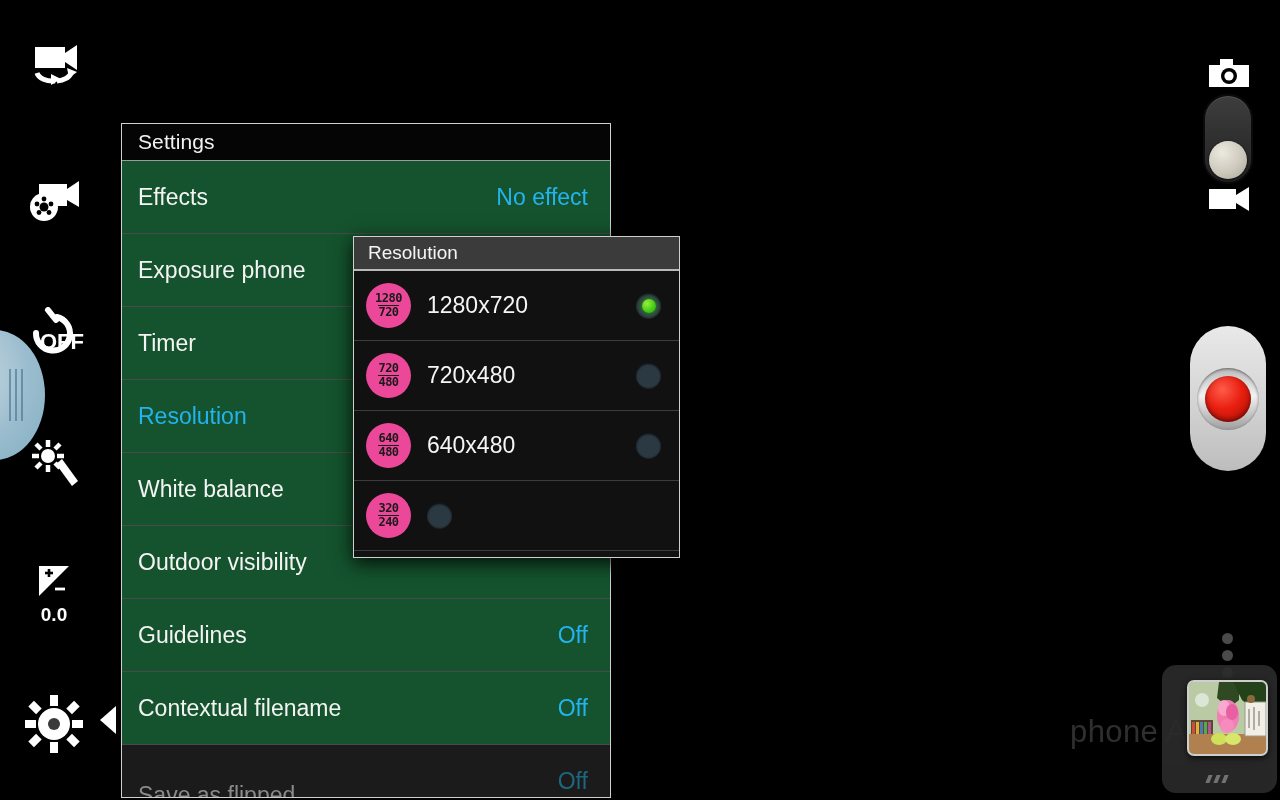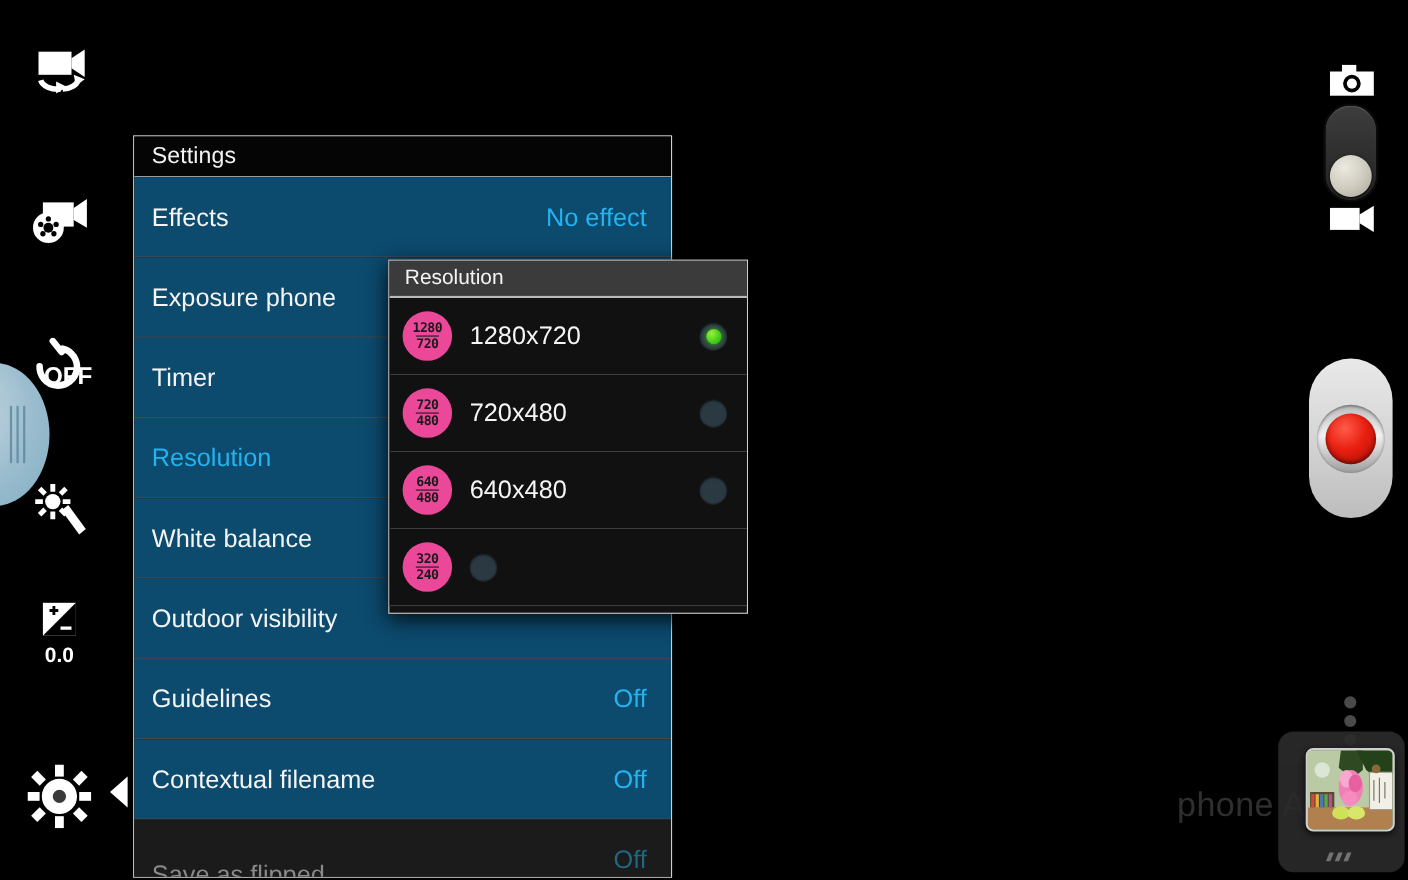--- a/index.html
+++ b/index.html
@@ -76,21 +76,21 @@
     display: flex; align-items: center;
     padding-left: 16px;
     border-bottom: 1px solid #9a9a9a;
     box-sizing: border-box;
     letter-spacing: .1px;
   }
   .settings-list { position: relative; }
   .srow {
     position: relative;
     height: 73px;
-    background: #0c4a6e;
+    background: #14532d;
     border-bottom: 1px solid #4a4a4a;
     display: flex; align-items: center; justify-content: space-between;
     padding: 0 22px 0 16px;
     box-sizing: border-box;
   }
   .srow-label { color: #f4f4f4; font-size: 23px; }
   .srow-value { color: #24b3ef; font-size: 23px; }
   .srow.active .srow-label { color: #24b3ef; }
   .srow.disabled { background: #1b1b1b; }
   .srow.disabled .srow-label { color: #8a8a8a; margin-top: 28px; }
@@ -282,21 +282,21 @@
           <line x1="31" y1="18" x2="38" y2="18"></line>
           <line x1="10" y1="6" x2="15" y2="11"></line>
           <line x1="29" y1="25" x2="34" y2="30"></line>
           <line x1="34" y1="6" x2="29" y2="11"></line>
           <line x1="15" y1="25" x2="10" y2="30"></line>
         </g>
         <polygon points="30,26 36,21 52,43 46,48" fill="#fff"></polygon>
       </svg>
     </div>
 
-    <div class="lbtn exp-wrap" style="top:540px">
+    <div class="lbtn exp-wrap" style="top:558px">
       <svg width="44" height="40" viewBox="0 0 44 40">
         <rect x="7" y="2" width="30" height="30" fill="#fff"></rect>
         <polygon points="37,2 37,32 7,32" fill="#000"></polygon>
         <g stroke="#000" stroke-width="2.6">
           <line x1="13" y1="9" x2="21" y2="9"></line>
           <line x1="17" y1="5" x2="17" y2="13"></line>
         </g>
         <line x1="23" y1="25" x2="33" y2="25" stroke="#fff" stroke-width="2.8"></line>
       </svg>
       <span class="exp-num">0.0</span>

